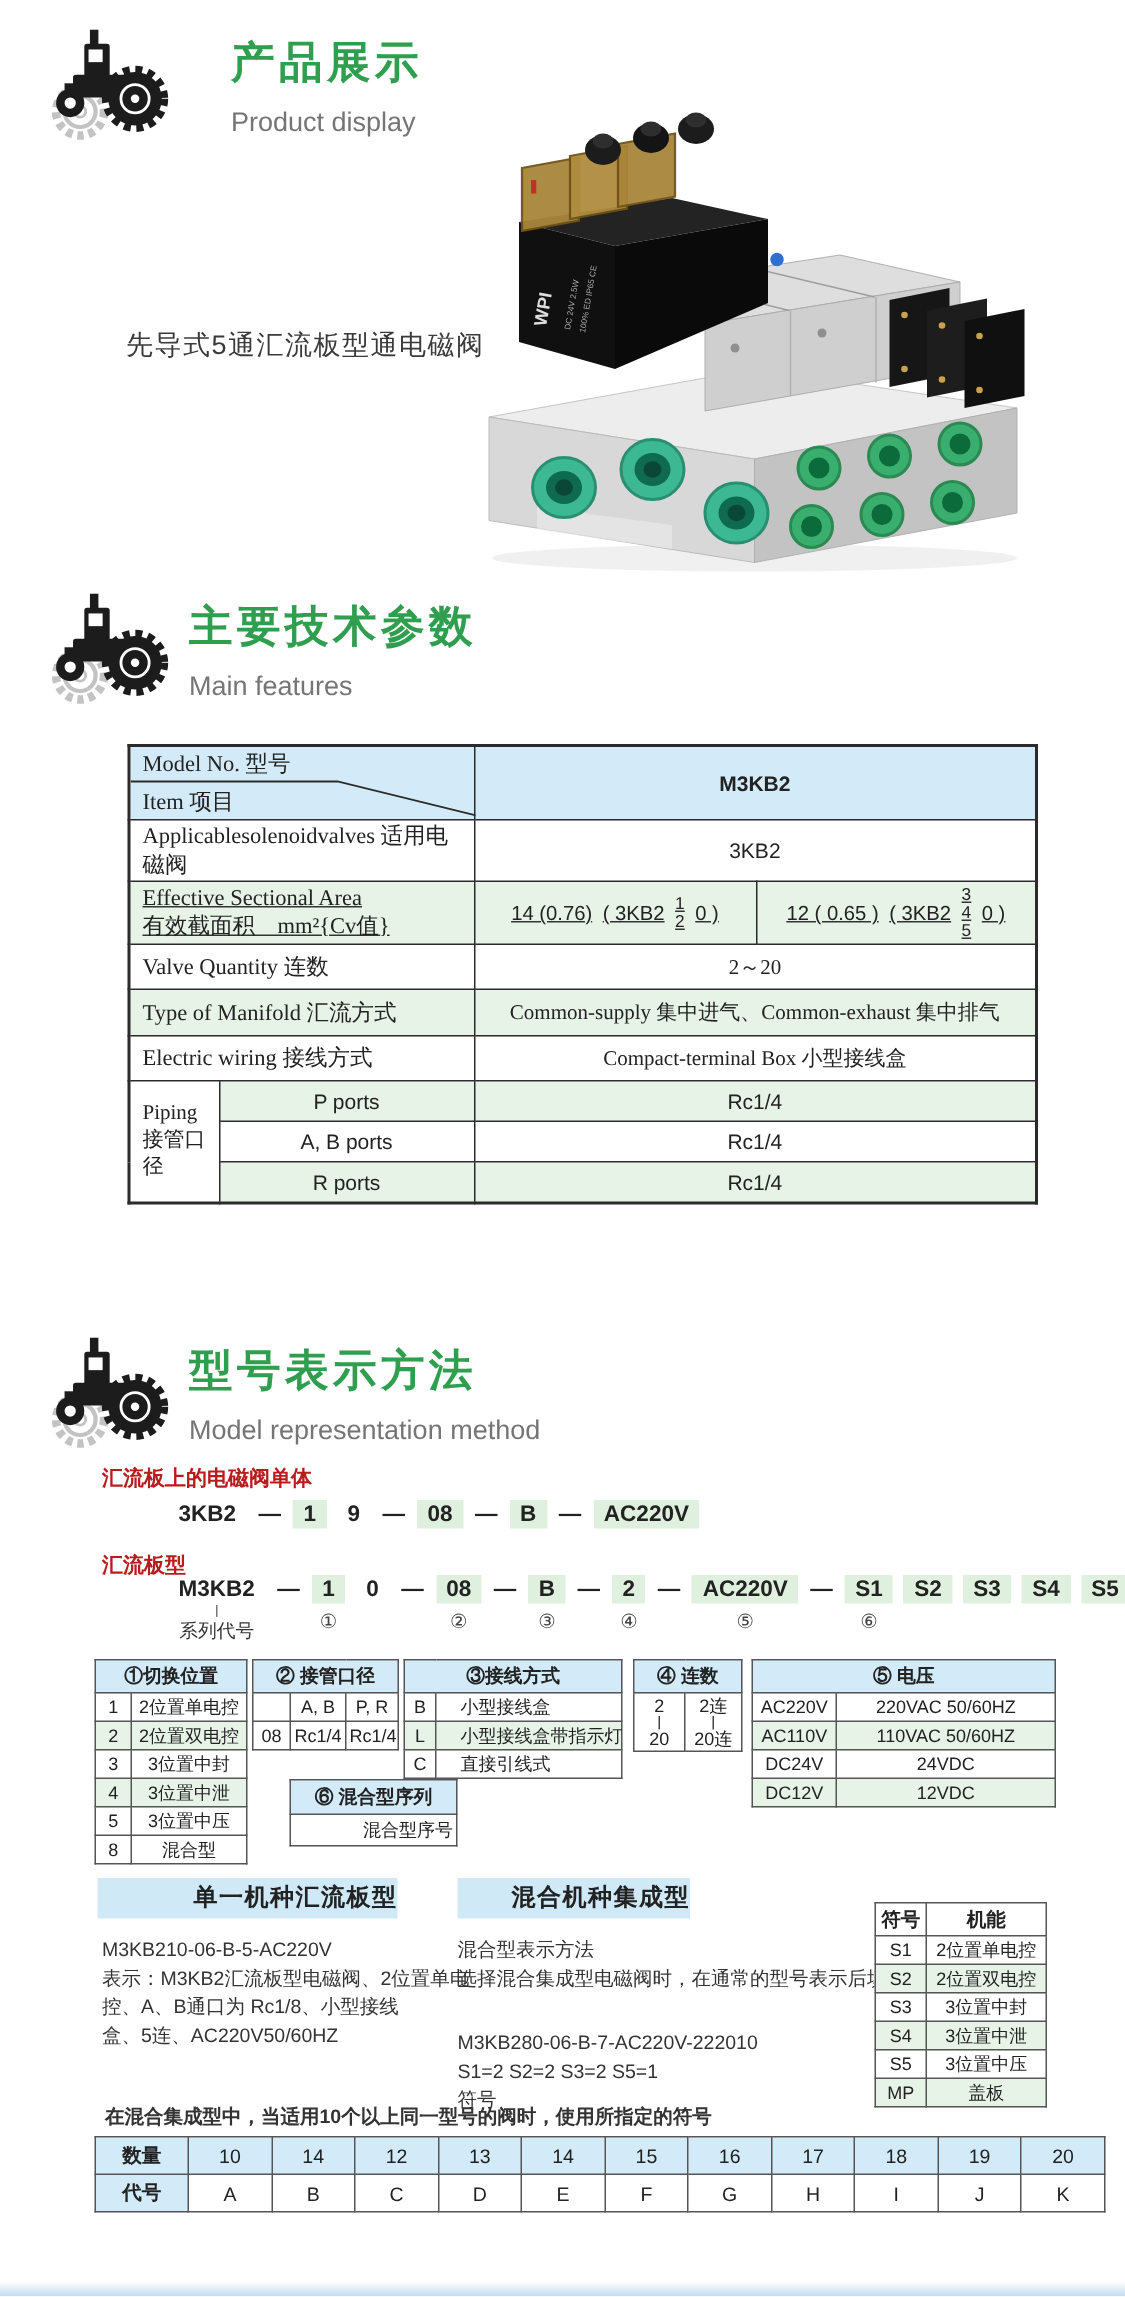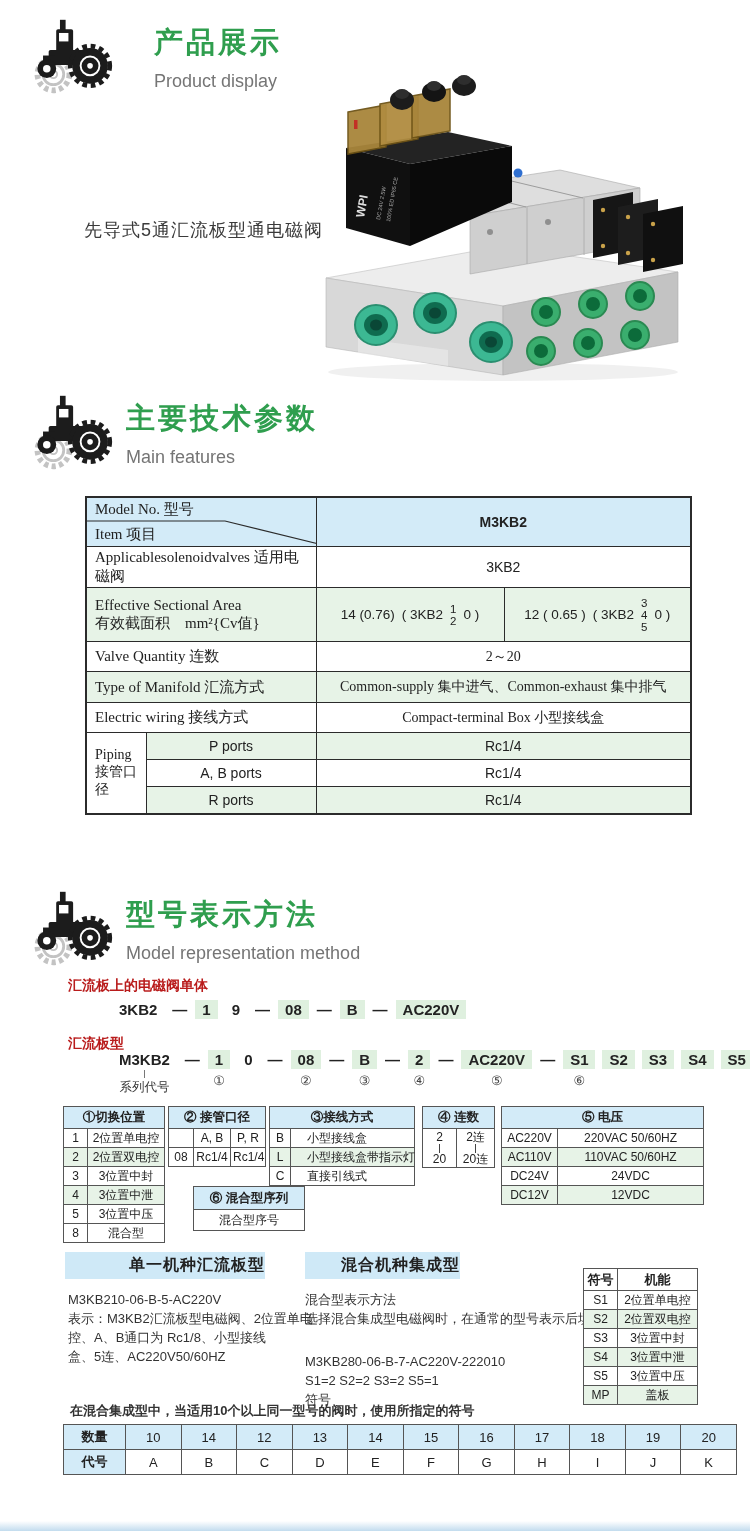--- a/index.html
+++ b/index.html
@@ -225,21 +225,21 @@
           </svg>
           <span class="hdr-model">Model No. 型号</span>
           <span class="hdr-item">Item 项目</span>
         </td>
         <td colspan="2" class="bluebg model-val">M3KB2</td>
       </tr>
       <tr style="height:31px;">
         <td colspan="2" class="lab">Applicablesolenoidvalves 适用电磁阀</td>
         <td colspan="2">3KB2</td>
       </tr>
-      <tr style="height:54px;">
+      <tr style="height:42px;text-decoration:underline;">
         <td colspan="2" class="lab greenbg">
           <div>Effective Sectional Area</div>
           <div>有效截面积　mm²{Cv值}</div>
         </td>
         <td class="greenbg">
           <div class="eff-val">
             <span>14 (0.76)</span>
             <span>( 3KB2</span>
             <span class="stack" id="eff-stack-left">
                   <span>1</span>
@@ -550,21 +550,21 @@
   </div>
 
   <table class="opt-table abs" style="left:193px;top:1186px;width:112px;">
     <thead>
         <tr>
           <th style="height:22px;">⑥ 混合型序列</th>
         </tr>
       </thead>
     <tbody>
         <tr>
-          <td style="height:20px;">混合型序号</td>
+          <td style="height:20px;text-align:right;">混合型序号</td>
         </tr>
       </tbody>
   </table>
 
   <div class="blk-title" style="left:65px;top:1252px;width:200px;">单一机种汇流板型</div>
   <div class="blk-text" id="single-lines" style="left:68px;top:1290px;">
       <div>M3KB210-06-B-5-AC220V</div>
       <div>表示：M3KB2汇流板型电磁阀、2位置单电</div>
       <div>控、A、B通口为 Rc1/8、小型接线</div>
       <div>盒、5连、AC220V50/60HZ</div>

